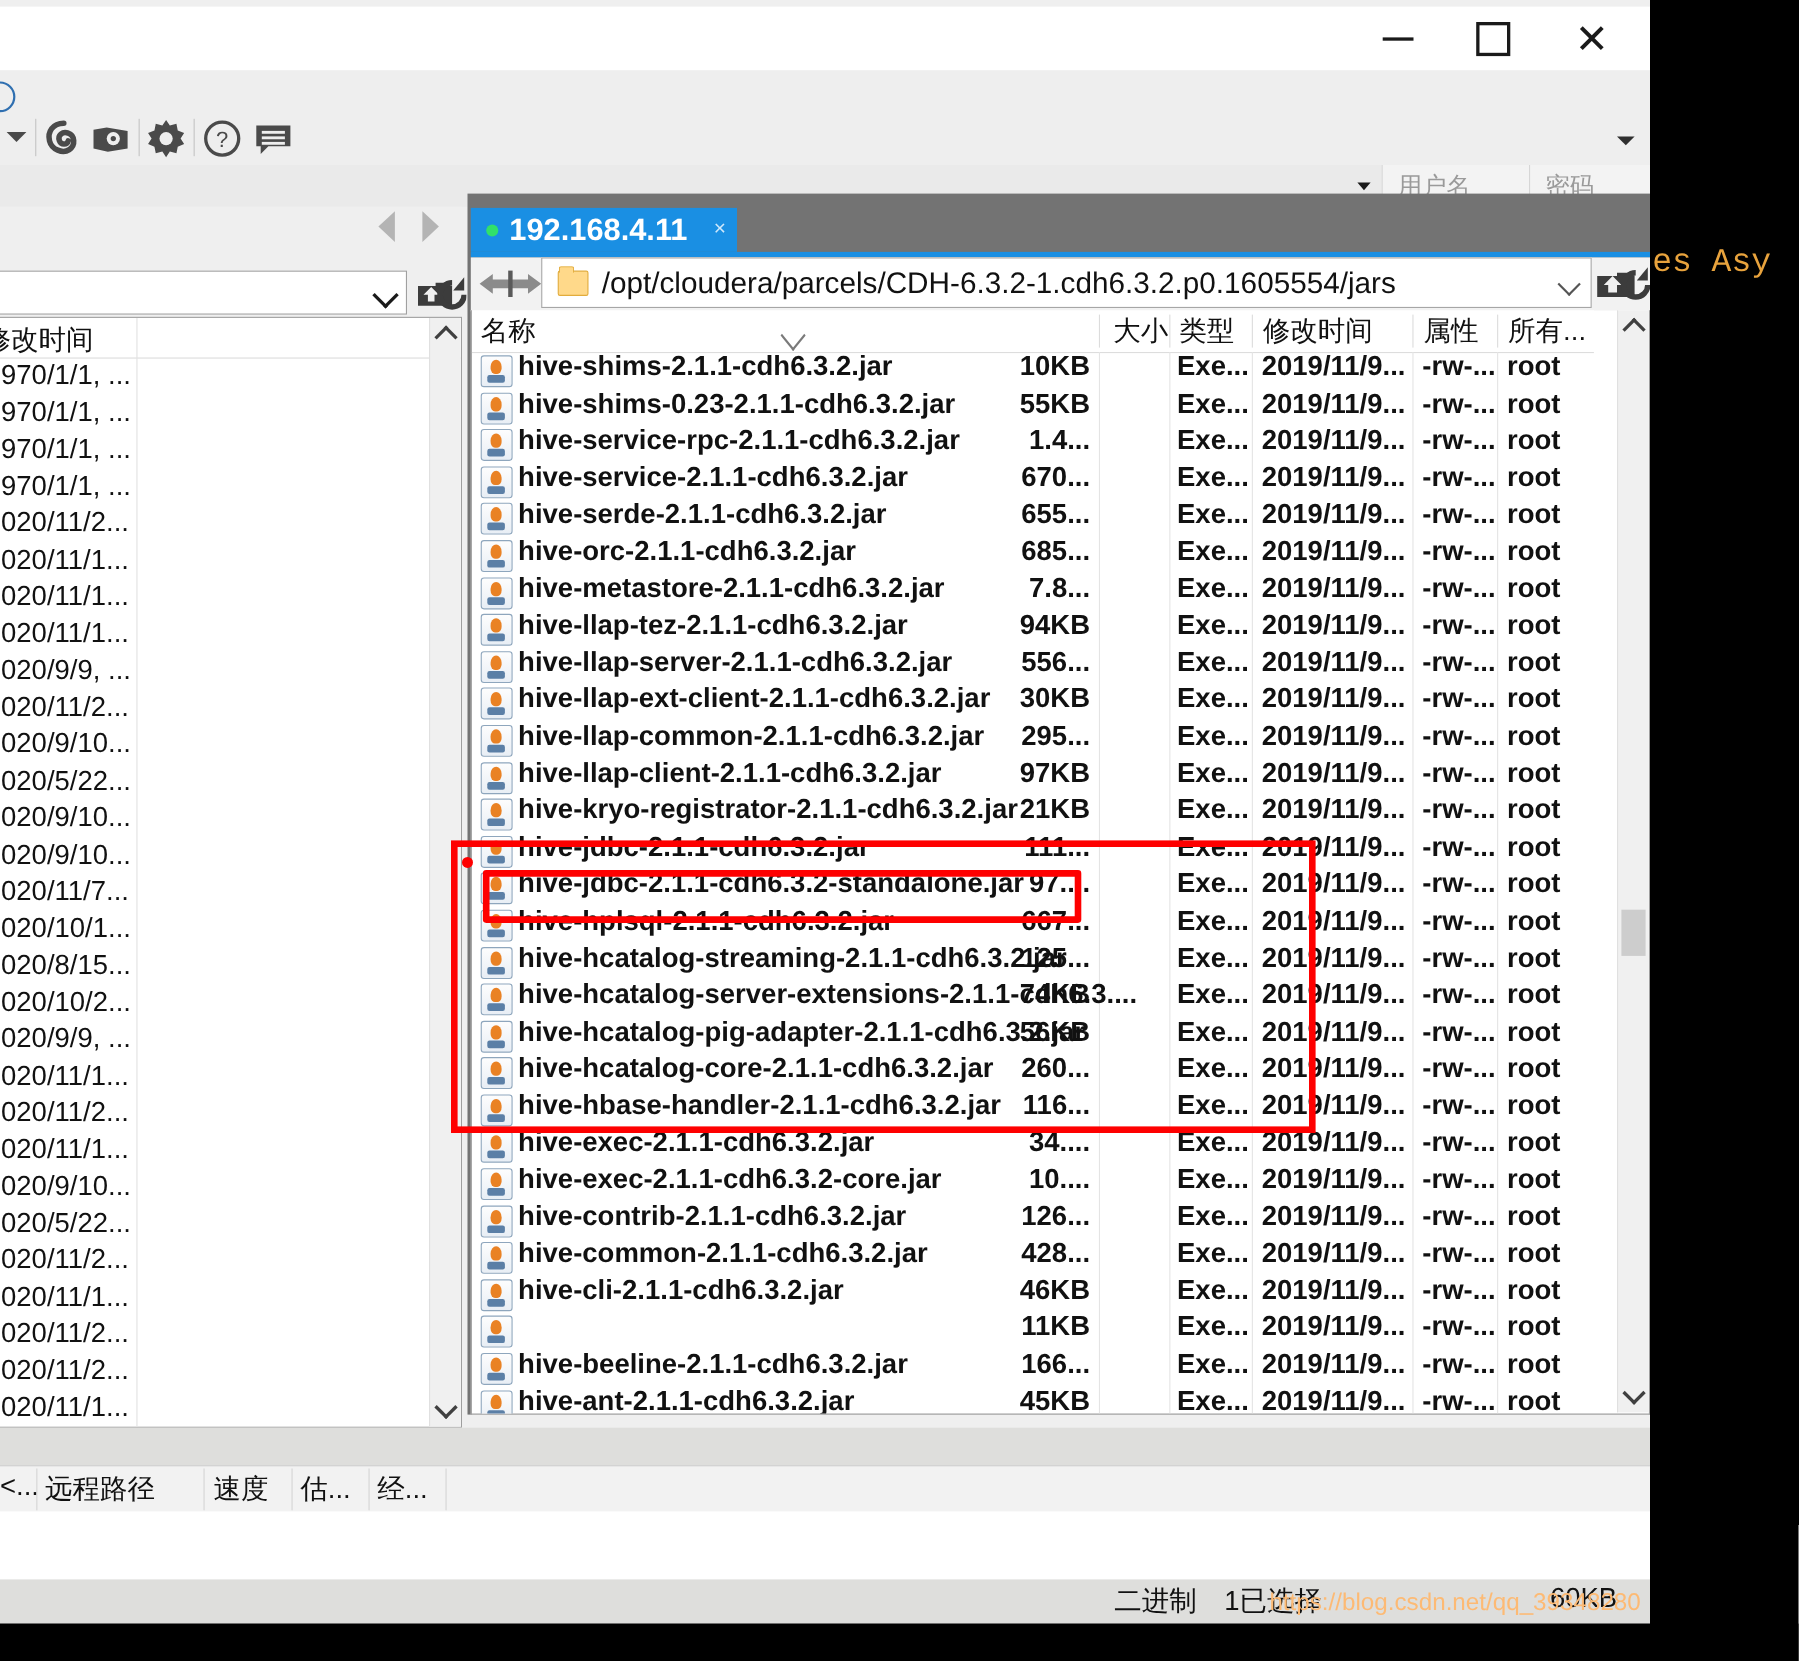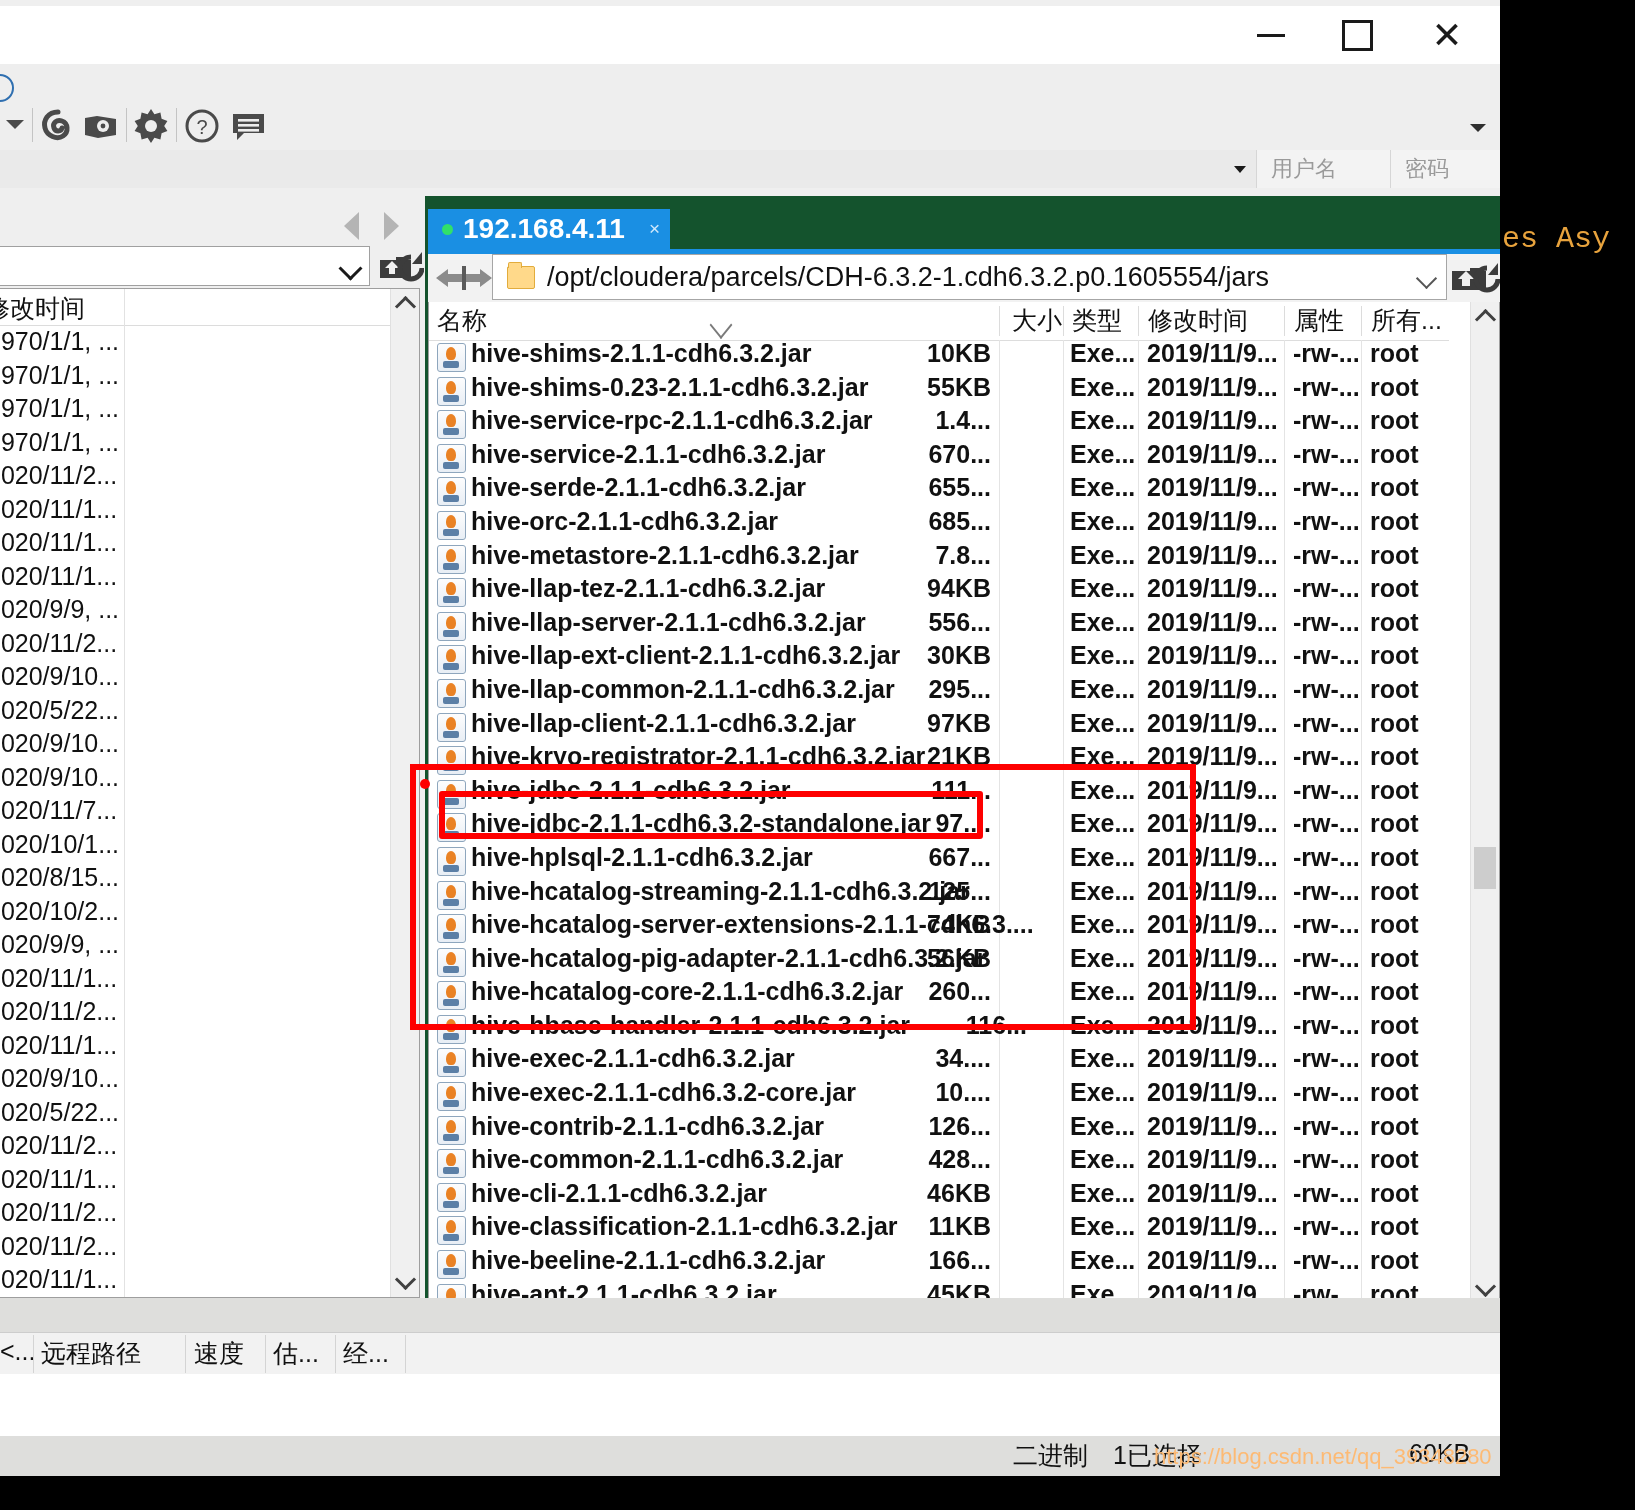--- a/index.html
+++ b/index.html
@@ -119,22 +119,22 @@
   }
   .lp-sc-up{top:0;} .lp-sc-dn{bottom:0;}
   .chevv{
     width:12px;height:12px;border-right:3px solid #404040;border-bottom:3px solid #404040;
   }
   .chevv.up{transform:rotate(-135deg);margin-top:5px;}
   .chevv.dn{transform:rotate(45deg);margin-bottom:5px;}
 
   
   .rightpanel{
-    position:absolute;left:425px;top:196px;width:1075px;height:1110px;
-    background:#14532d;
+    position:absolute;left:425px;top:176px;width:1075px;height:1110px;
+    background:#737373;
   }
   .rp-navarrows{
     position:absolute;left:-85px;top:12px;width:80px;height:40px;
   }
   .tri{width:0;height:0;border-top:14px solid transparent;border-bottom:14px solid transparent;}
   .tri.l{border-right:15px solid #b4b4b4;position:absolute;left:4px;top:4px;}
   .tri.r{border-left:15px solid #b4b4b4;position:absolute;left:44px;top:4px;}
 
   .tab{
     position:absolute;left:3px;top:13px;width:242px;height:40px;
@@ -633,21 +633,21 @@
             <div class="fname">hive-hcatalog-core-2.1.1-cdh6.3.2.jar</div>
             <div class="fsize" style="left:452px;">260...</div>
             <div class="ftype" style="left:641px;">Exe...</div>
             <div class="fdate" style="left:718px;">2019/11/9...</div>
             <div class="fattr" style="left:864px;">-rw-...</div>
             <div class="fown" style="left:941px;">root</div>
           </div>
           <div class="rrow">
             <div class="jicon"></div>
             <div class="fname">hive-hbase-handler-2.1.1-cdh6.3.2.jar</div>
-            <div class="fsize" style="left:452px;margin-left:36px;">116...</div>
+            <div class="fsize" style="left:452px;">116...</div>
             <div class="ftype" style="left:641px;">Exe...</div>
             <div class="fdate" style="left:718px;">2019/11/9...</div>
             <div class="fattr" style="left:864px;">-rw-...</div>
             <div class="fown" style="left:941px;">root</div>
           </div>
           <div class="rrow">
             <div class="jicon"></div>
             <div class="fname">hive-exec-2.1.1-cdh6.3.2.jar</div>
             <div class="fsize" style="left:452px;">34....</div>
             <div class="ftype" style="left:641px;">Exe...</div>
@@ -686,21 +686,20 @@
             <div class="jicon"></div>
             <div class="fname">hive-cli-2.1.1-cdh6.3.2.jar</div>
             <div class="fsize" style="left:452px;">46KB</div>
             <div class="ftype" style="left:641px;">Exe...</div>
             <div class="fdate" style="left:718px;">2019/11/9...</div>
             <div class="fattr" style="left:864px;">-rw-...</div>
             <div class="fown" style="left:941px;">root</div>
           </div>
           <div class="rrow">
             <div class="jicon"></div>
-            <div class="fname">hive-classification-2.1.1-cdh6.3.2.jar</div>
             <div class="fsize" style="left:452px;">11KB</div>
             <div class="ftype" style="left:641px;">Exe...</div>
             <div class="fdate" style="left:718px;">2019/11/9...</div>
             <div class="fattr" style="left:864px;">-rw-...</div>
             <div class="fown" style="left:941px;">root</div>
           </div>
           <div class="rrow">
             <div class="jicon"></div>
             <div class="fname">hive-beeline-2.1.1-cdh6.3.2.jar</div>
             <div class="fsize" style="left:452px;">166...</div>

